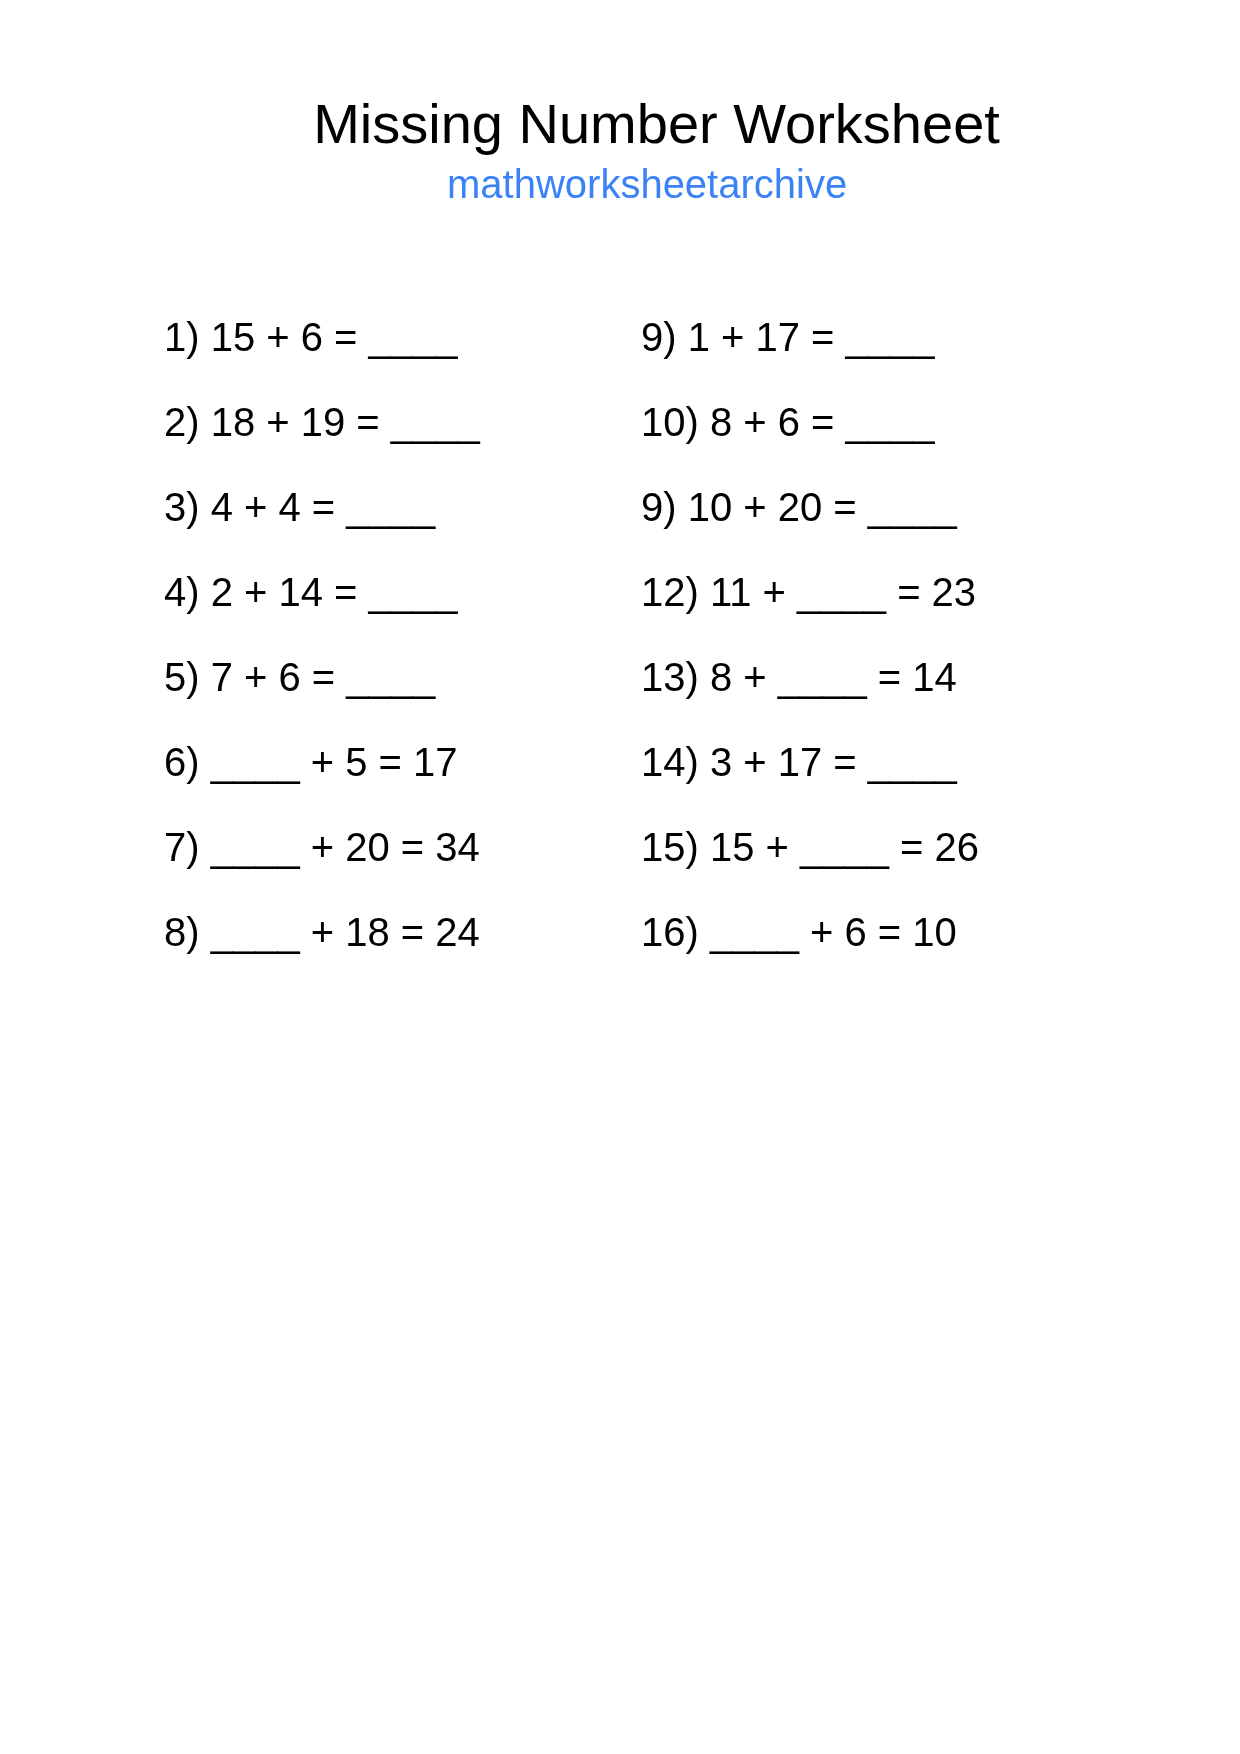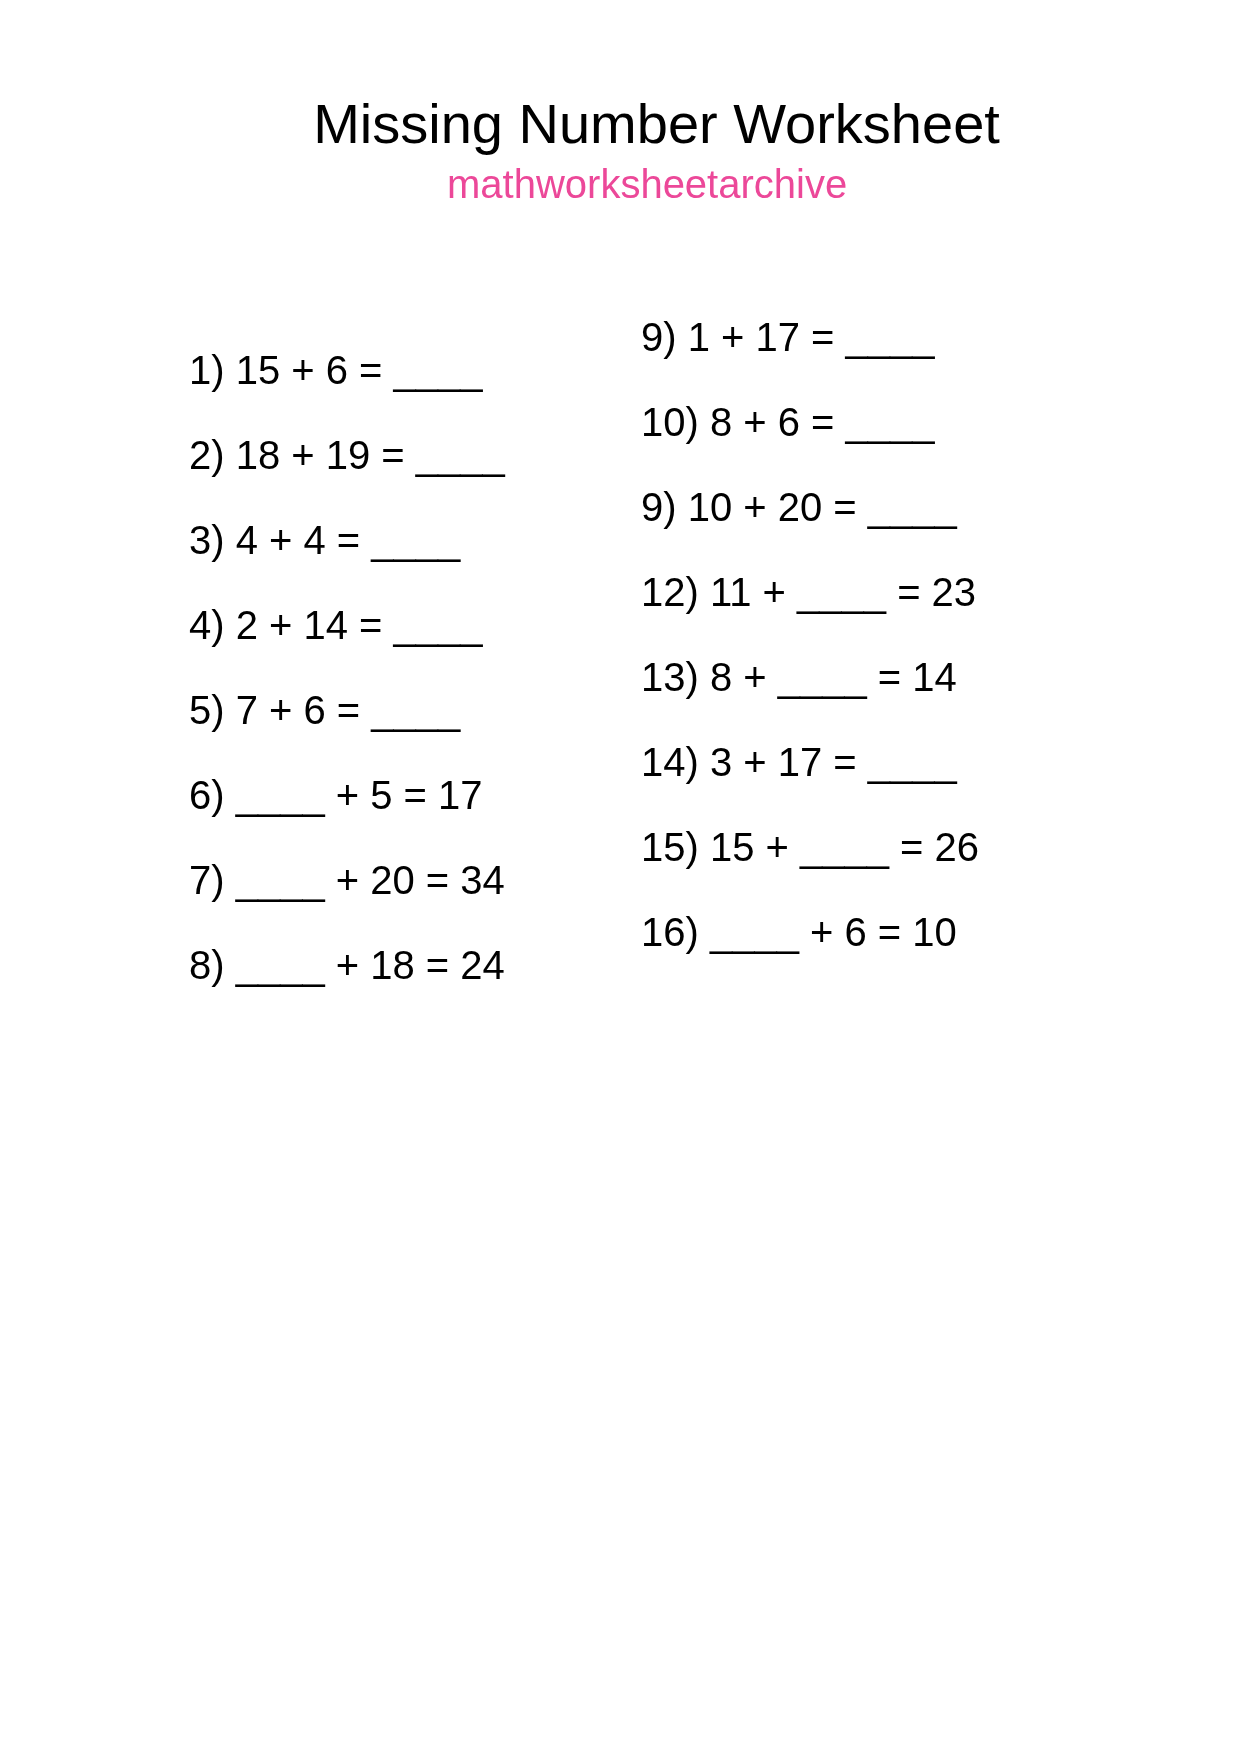--- a/index.html
+++ b/index.html
@@ -27,28 +27,28 @@
       padding-left: 100px;
       box-sizing: border-box;
       white-space: nowrap;
     }
     .subtitle {
       position: absolute;
       left: 447px;
       top: 160px;
       font-size: 40px;
       line-height: 48px;
-      color: #ec4899;
+      color: #3b82f6;
       white-space: nowrap;
     }
     .column {
       position: absolute;
       top: 313px;
     }
-    .col-left { left: 189px; margin-top: 33px; }
+    .col-left { left: 164px; }
     .col-right { left: 641px; }
     .problem {
       height: 85px;
       font-size: 40px;
       line-height: 48px;
       white-space: pre;
     }
   </style>
 </head>
 <body>

